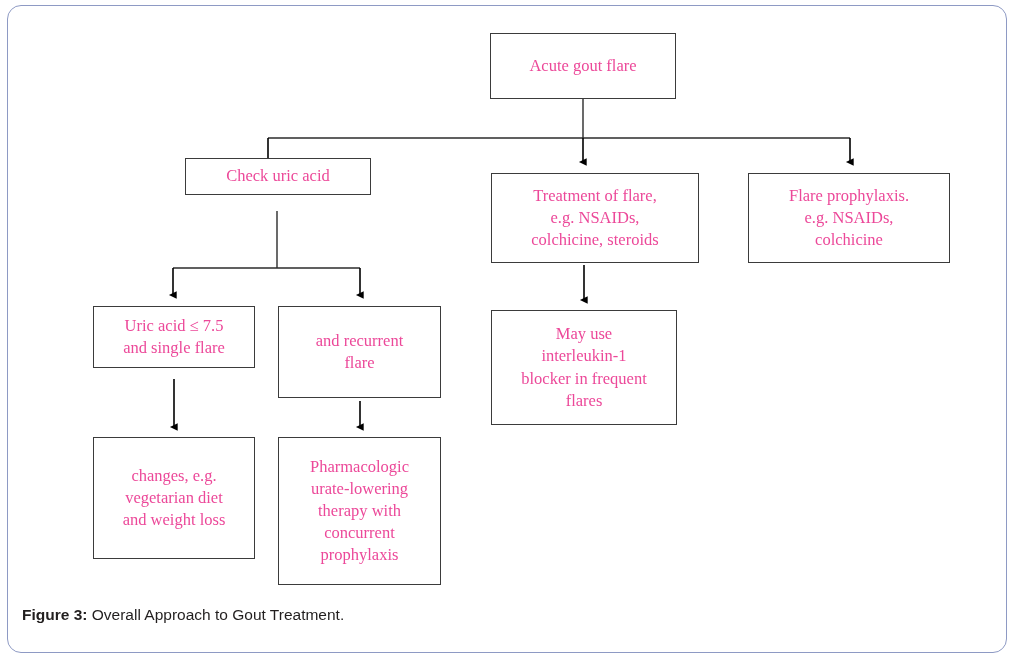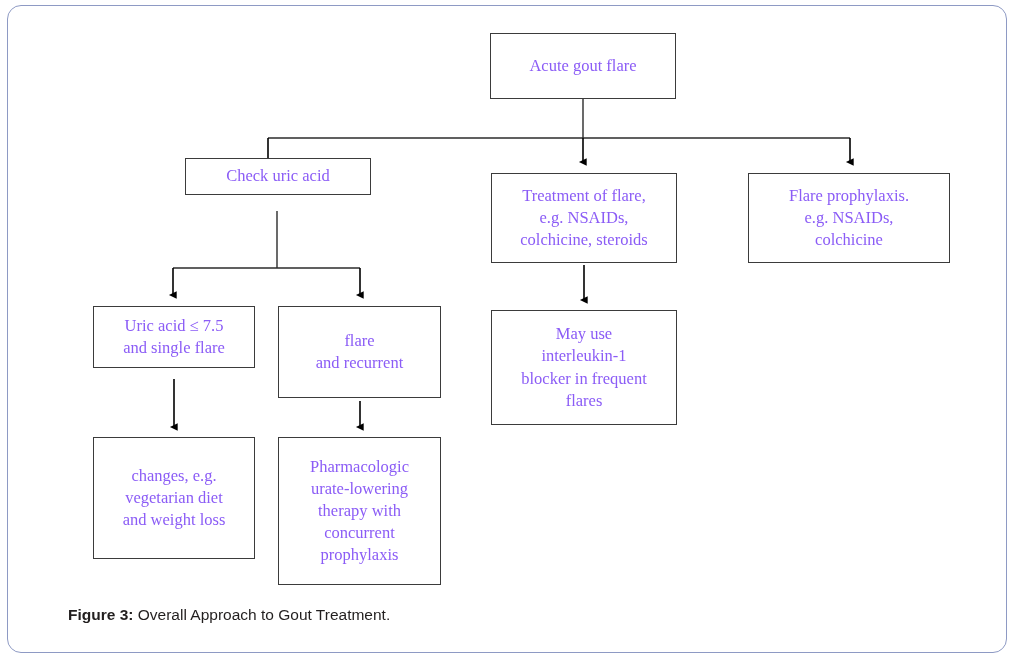--- a/index.html
+++ b/index.html
@@ -36,57 +36,56 @@
     position: absolute;
     border: 1.4px solid #3b3b3b;
     background: #ffffff;
     box-sizing: border-box;
     display: flex;
     align-items: center;
     justify-content: center;
     text-align: center;
     font-family: "Liberation Serif", serif;
     font-size: 16.5px;
-    color: #8b5cf6;
+    color: #ec4899;
     line-height: 1.34;
     padding: 2px 20px;
   }
   .node .lines {
     width: 100%;
   }
   .node .ln {
     display: block;
     white-space: nowrap;
   }
 
   
   #node-root        { left: 490px; top: 33px;  width: 186px; height: 66px; }
   #node-check       { left: 185px; top: 158px; width: 186px; height: 37px; text-align: center; }
-  #node-treatment   { left: 491px; top: 173px; width: 186px; height: 90px; }
+  #node-treatment   { left: 491px; top: 173px; width: 208px; height: 90px; }
   #node-prophylaxis { left: 748px; top: 173px; width: 202px; height: 90px; }
   #node-low         { left: 93px;  top: 306px; width: 162px; height: 62px; }
   #node-high        { left: 278px; top: 306px; width: 163px; height: 92px; }
   #node-il1         { left: 491px; top: 310px; width: 186px; height: 115px; }
   #node-lifestyle   { left: 93px;  top: 437px; width: 162px; height: 122px; }
   #node-pharm       { left: 278px; top: 437px; width: 163px; height: 148px; }
 
   
   #caption {
     position: absolute;
     left: 22px;
     top: 606px;
     width: 700px;
     font-family: "Liberation Sans", sans-serif;
     font-size: 15.5px;
     color: #221f1f;
     white-space: nowrap;
   }
   #caption .cap-label {
     font-weight: bold;
-    margin-left: 46px;
   }
   #caption .cap-text {
     font-weight: normal;
   }
 </style>
 </head>
 <body>
 
 <div id="page-frame"></div>
 
@@ -164,22 +163,22 @@
 
 <div class="node" id="node-low">
   <div class="lines">
     <span class="ln">Uric acid ≤ 7.5</span>
     <span class="ln">and single flare</span>
   </div>
 </div>
 
 <div class="node" id="node-high">
   <div class="lines">
+    <span class="ln">and recurrent</span>
     <span class="ln">flare</span>
-    <span class="ln">and recurrent</span>
   </div>
 </div>
 
 <div class="node" id="node-il1">
   <div class="lines">
     <span class="ln">May use</span>
     <span class="ln">interleukin-1</span>
     <span class="ln">blocker in frequent</span>
     <span class="ln">flares</span>
   </div>

